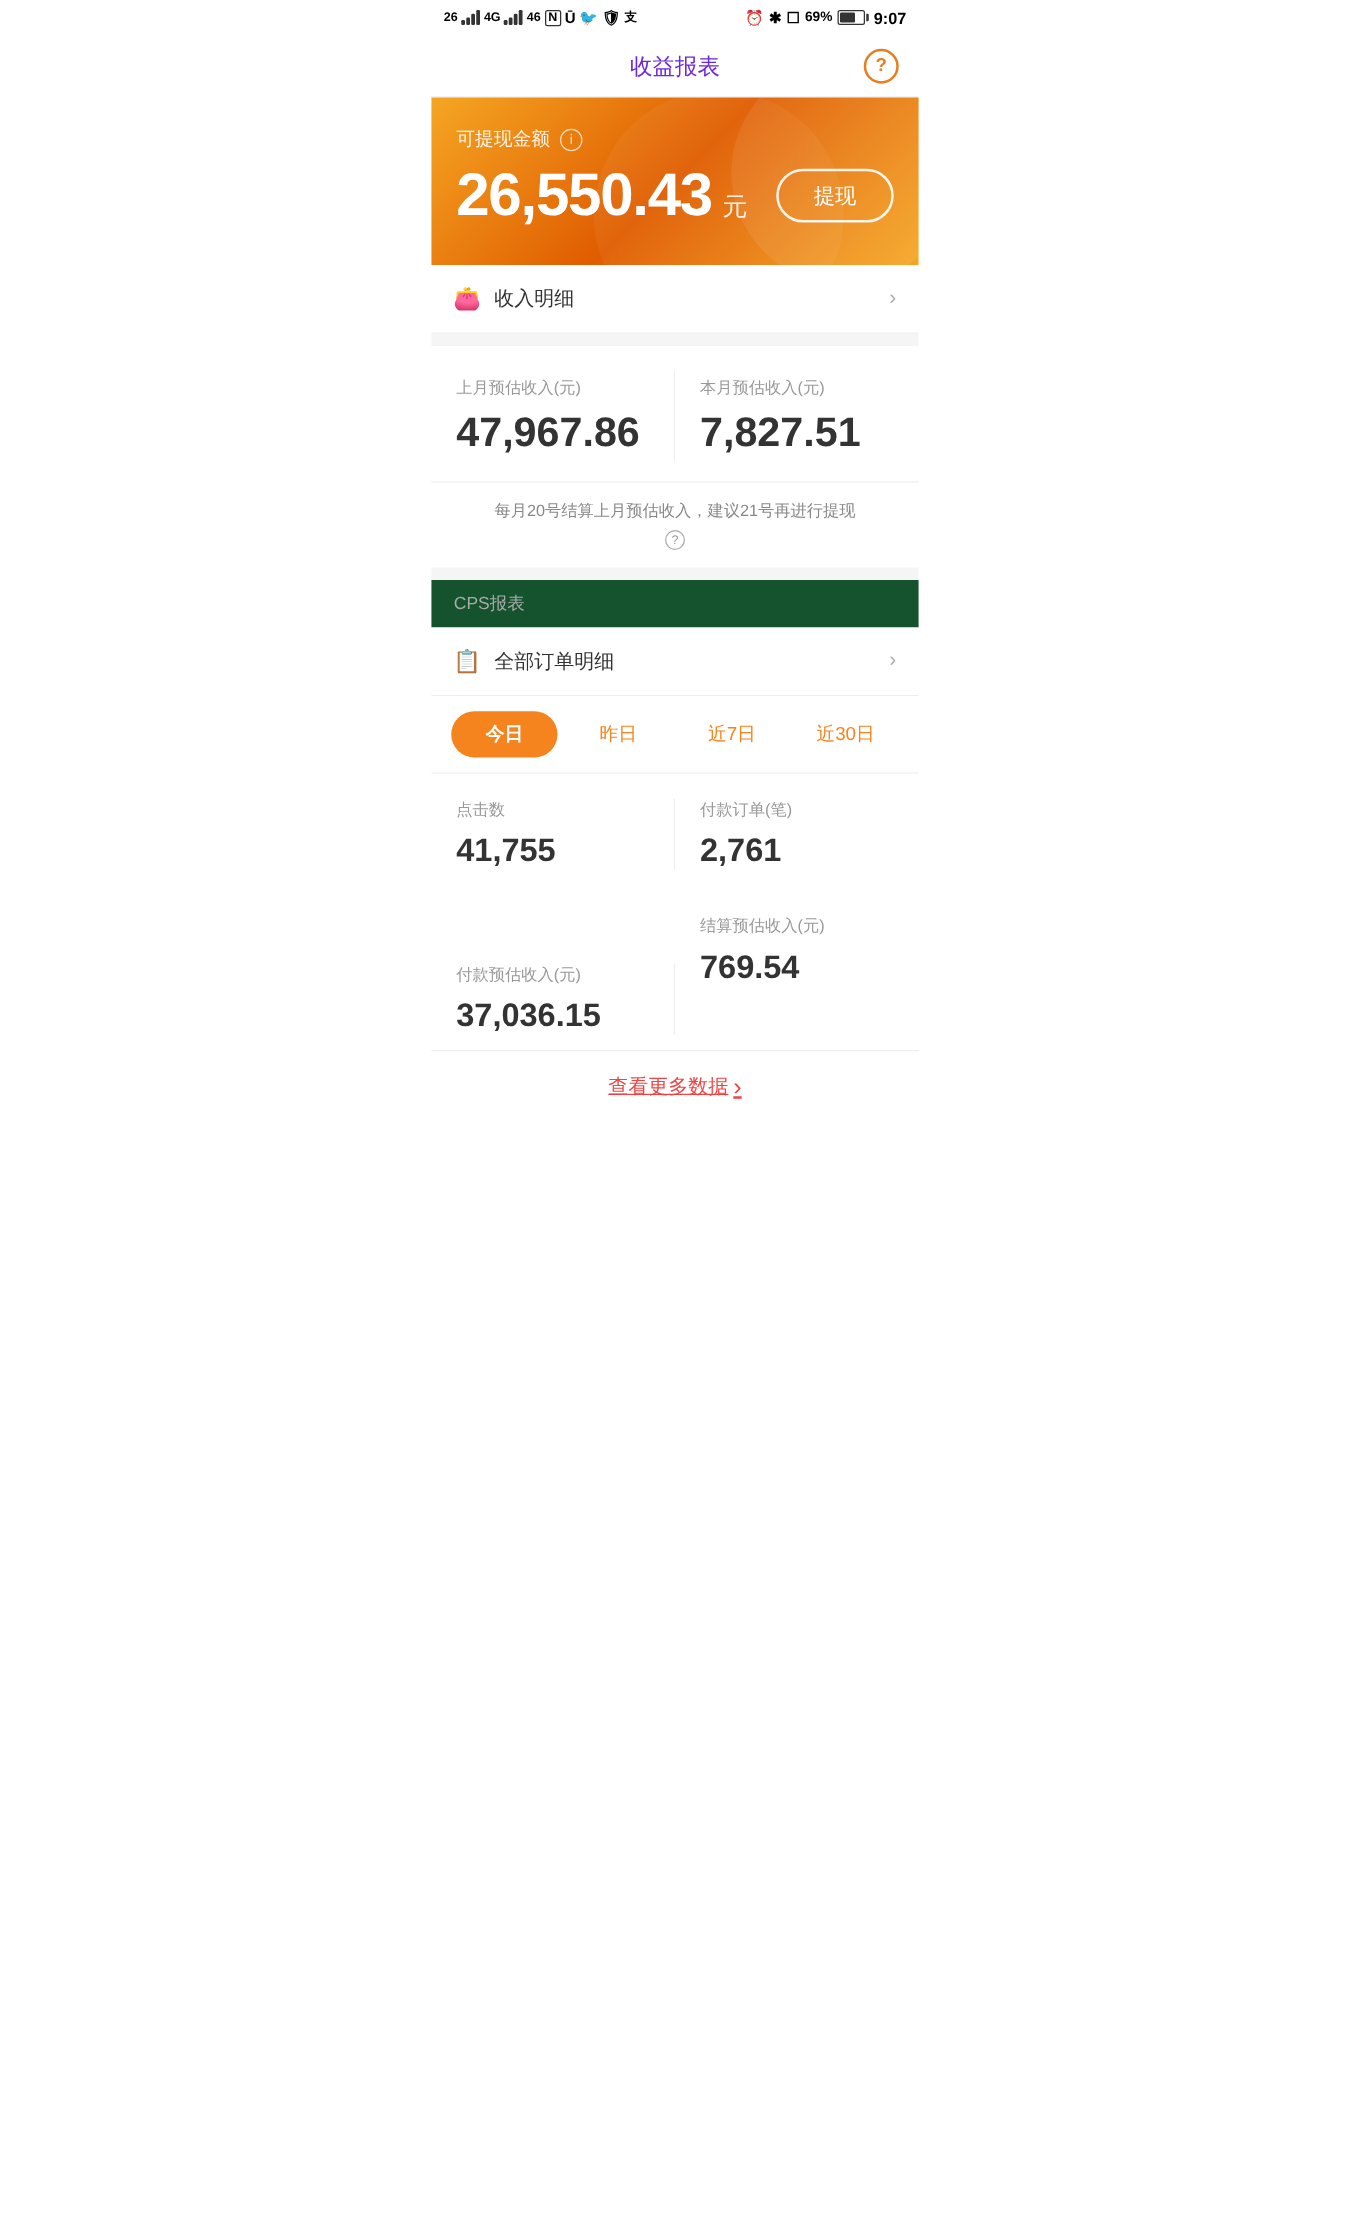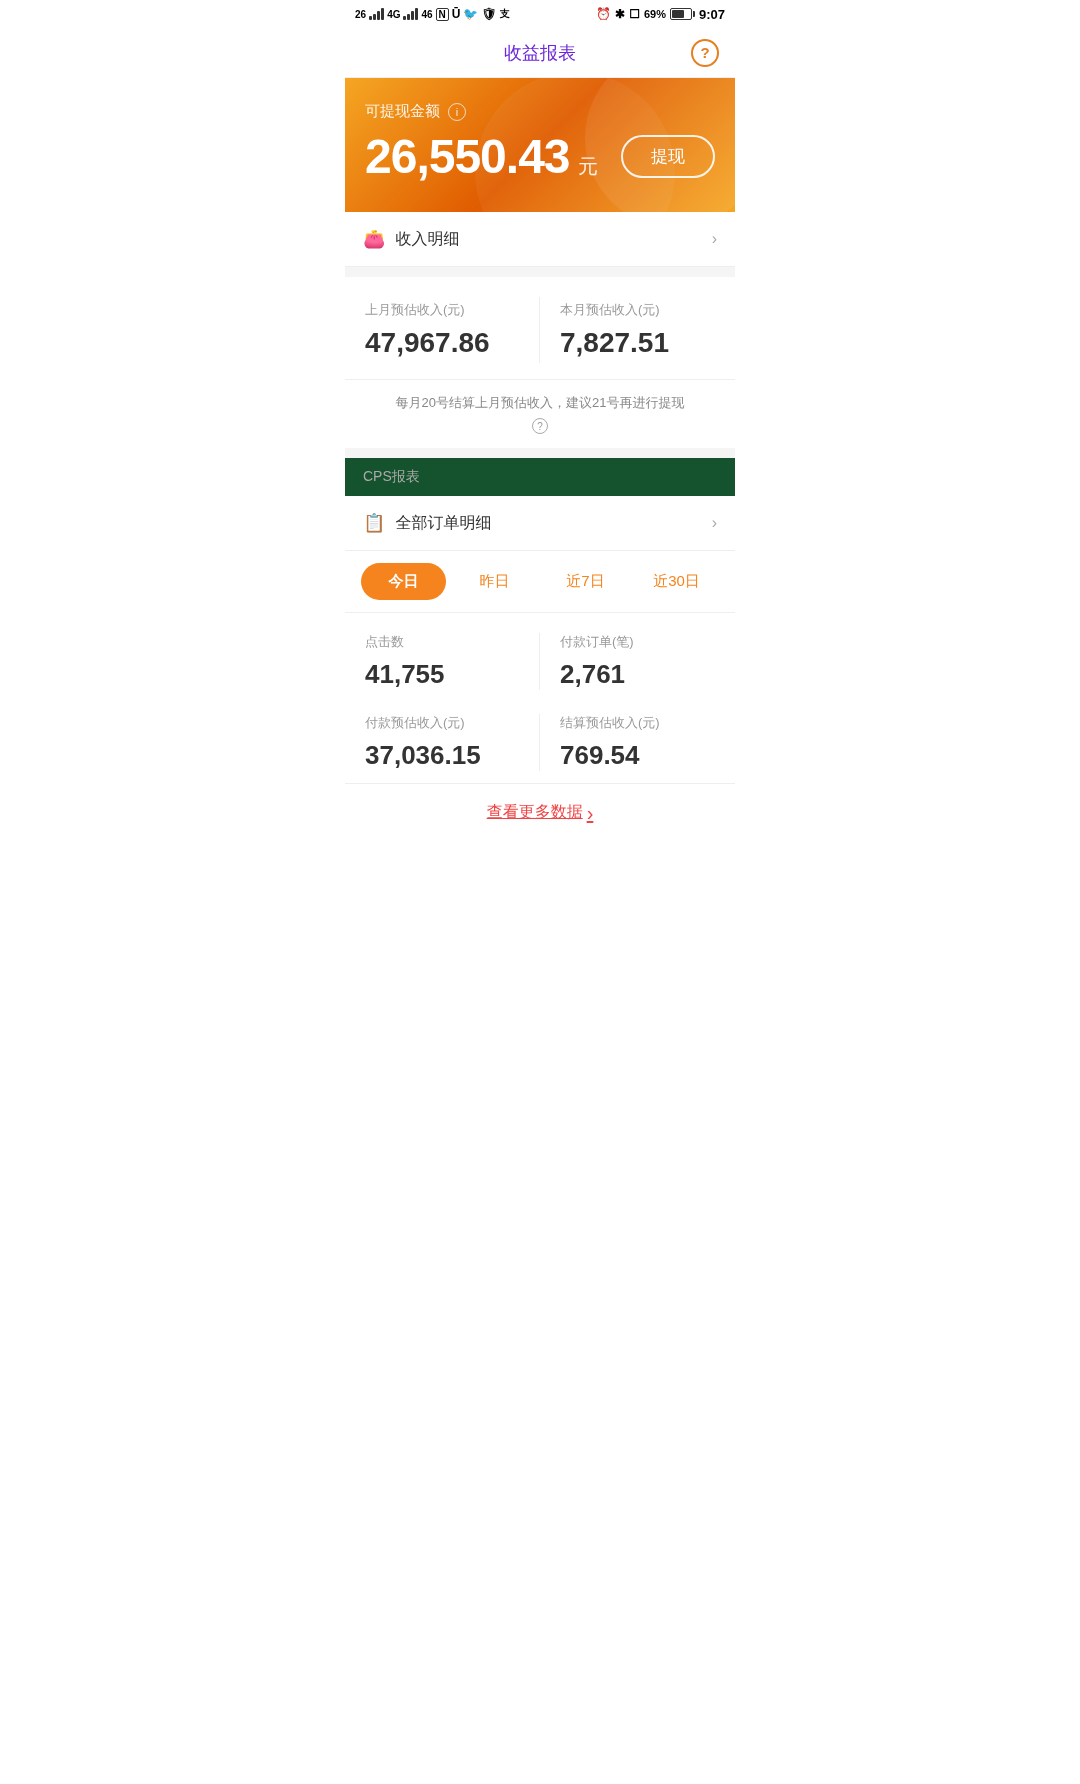--- a/index.html
+++ b/index.html
@@ -238,21 +238,21 @@
     }
     .stat-item:last-child {
       padding-left: 20px;
     }
     .stat-label {
       font-size: 13px;
       color: #999;
       margin-bottom: 8px;
     }
     .stat-value {
-      font-size: 28px;
+      font-size: 33px;
       font-weight: 600;
       color: #333;
     }
 
     
     .notice-bar {
       background: #fff;
       padding: 14px 18px;
       font-size: 13px;
       color: #888;
@@ -309,21 +309,21 @@
       color: #f5841e;
       background: transparent;
     }
 
     
     .cps-stats {
       background: #fff;
       display: grid;
       grid-template-columns: 1fr 1fr;
       padding: 20px 20px 12px;
-      gap: 24px 0;
+      gap: 36px 0;
     }
     .cps-stat-item {
       padding: 0;
     }
     .cps-stat-item:nth-child(odd) {
       border-right: 0;
     }
     .cps-stat-label {
       font-size: 13px;
       color: #999;
@@ -477,21 +477,21 @@
 
 <div class="cps-stats">
   <div class="cps-stat-item" style="border-right:1px solid #eee; padding-right:20px;">
     <div class="cps-stat-label">点击数</div>
     <div class="cps-stat-value">41,755</div>
   </div>
   <div class="cps-stat-item" style="padding-left:20px;">
     <div class="cps-stat-label">付款订单(笔)</div>
     <div class="cps-stat-value">2,761</div>
   </div>
-  <div class="cps-stat-item" style="border-right:1px solid #eee; padding-right:20px;">
+  <div class="cps-stat-item" style="border-right:1px solid #eee; padding-right:20px;margin-top:39px;">
     <div class="cps-stat-label">付款预估收入(元)</div>
     <div class="cps-stat-value">37,036.15</div>
   </div>
   <div class="cps-stat-item" style="padding-left:20px;">
     <div class="cps-stat-label">结算预估收入(元)</div>
     <div class="cps-stat-value">769.54</div>
   </div>
 </div>
 
 <div class="more-data-row">

